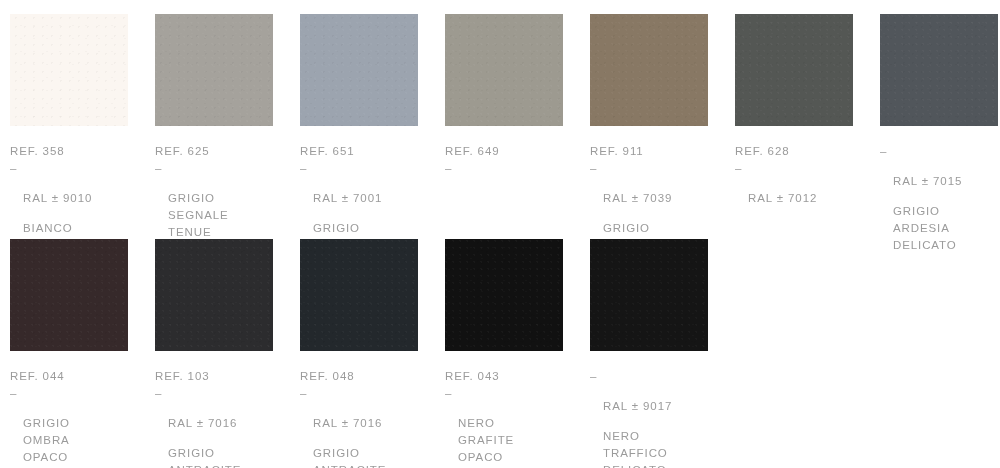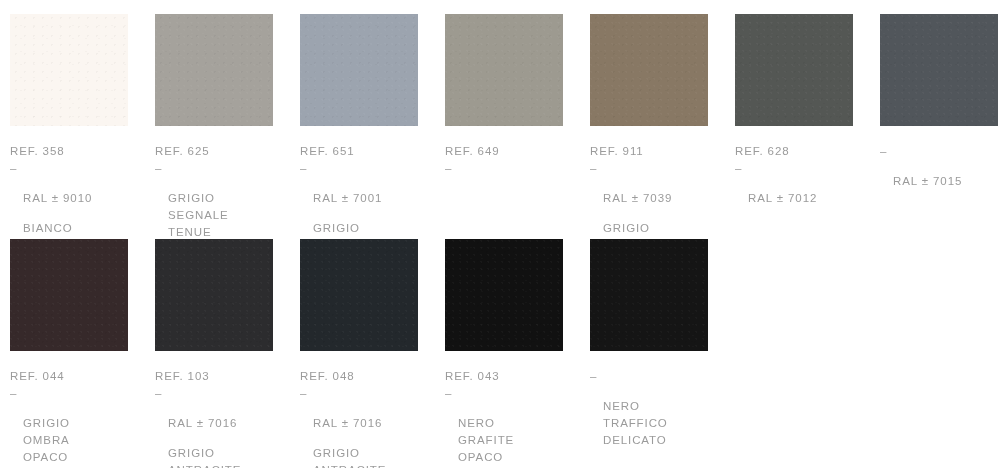--- a/index.html
+++ b/index.html
@@ -152,20 +152,21 @@
         <div class="dash-sep">–</div>
         <div class="desc-line">RAL ± 7012</div>
       </div>
     </div>
 
     <div class="swatch-cell">
       <div class="swatch-chip" style="background-color: rgb(81, 86, 91);"></div>
       <div class="swatch-meta">
         <div class="dash-sep">–</div>
         <div class="desc-line">RAL ± 7015</div>
+        <div class="desc-line">GRIGIO ARDESIA DELICATO</div>
       </div>
     </div>
 
   </div>
 
   <div class="swatch-row row-2">
 
     <div class="swatch-cell">
       <div class="swatch-chip" style="background-color: rgb(54, 41, 42);"></div>
       <div class="swatch-meta">
@@ -202,19 +203,20 @@
         <div class="ref-label">REF. 043</div>
         <div class="dash-sep">–</div>
         <div class="desc-line">NERO GRAFITE OPACO</div>
       </div>
     </div>
 
     <div class="swatch-cell">
       <div class="swatch-chip" style="background-color: rgb(21, 21, 21);"></div>
       <div class="swatch-meta">
         <div class="dash-sep">–</div>
+        <div class="desc-line">RAL ± 9017</div>
         <div class="desc-line">NERO TRAFFICO DELICATO</div>
       </div>
     </div>
 
   </div>
 
 </div>
 
 </body></html>

